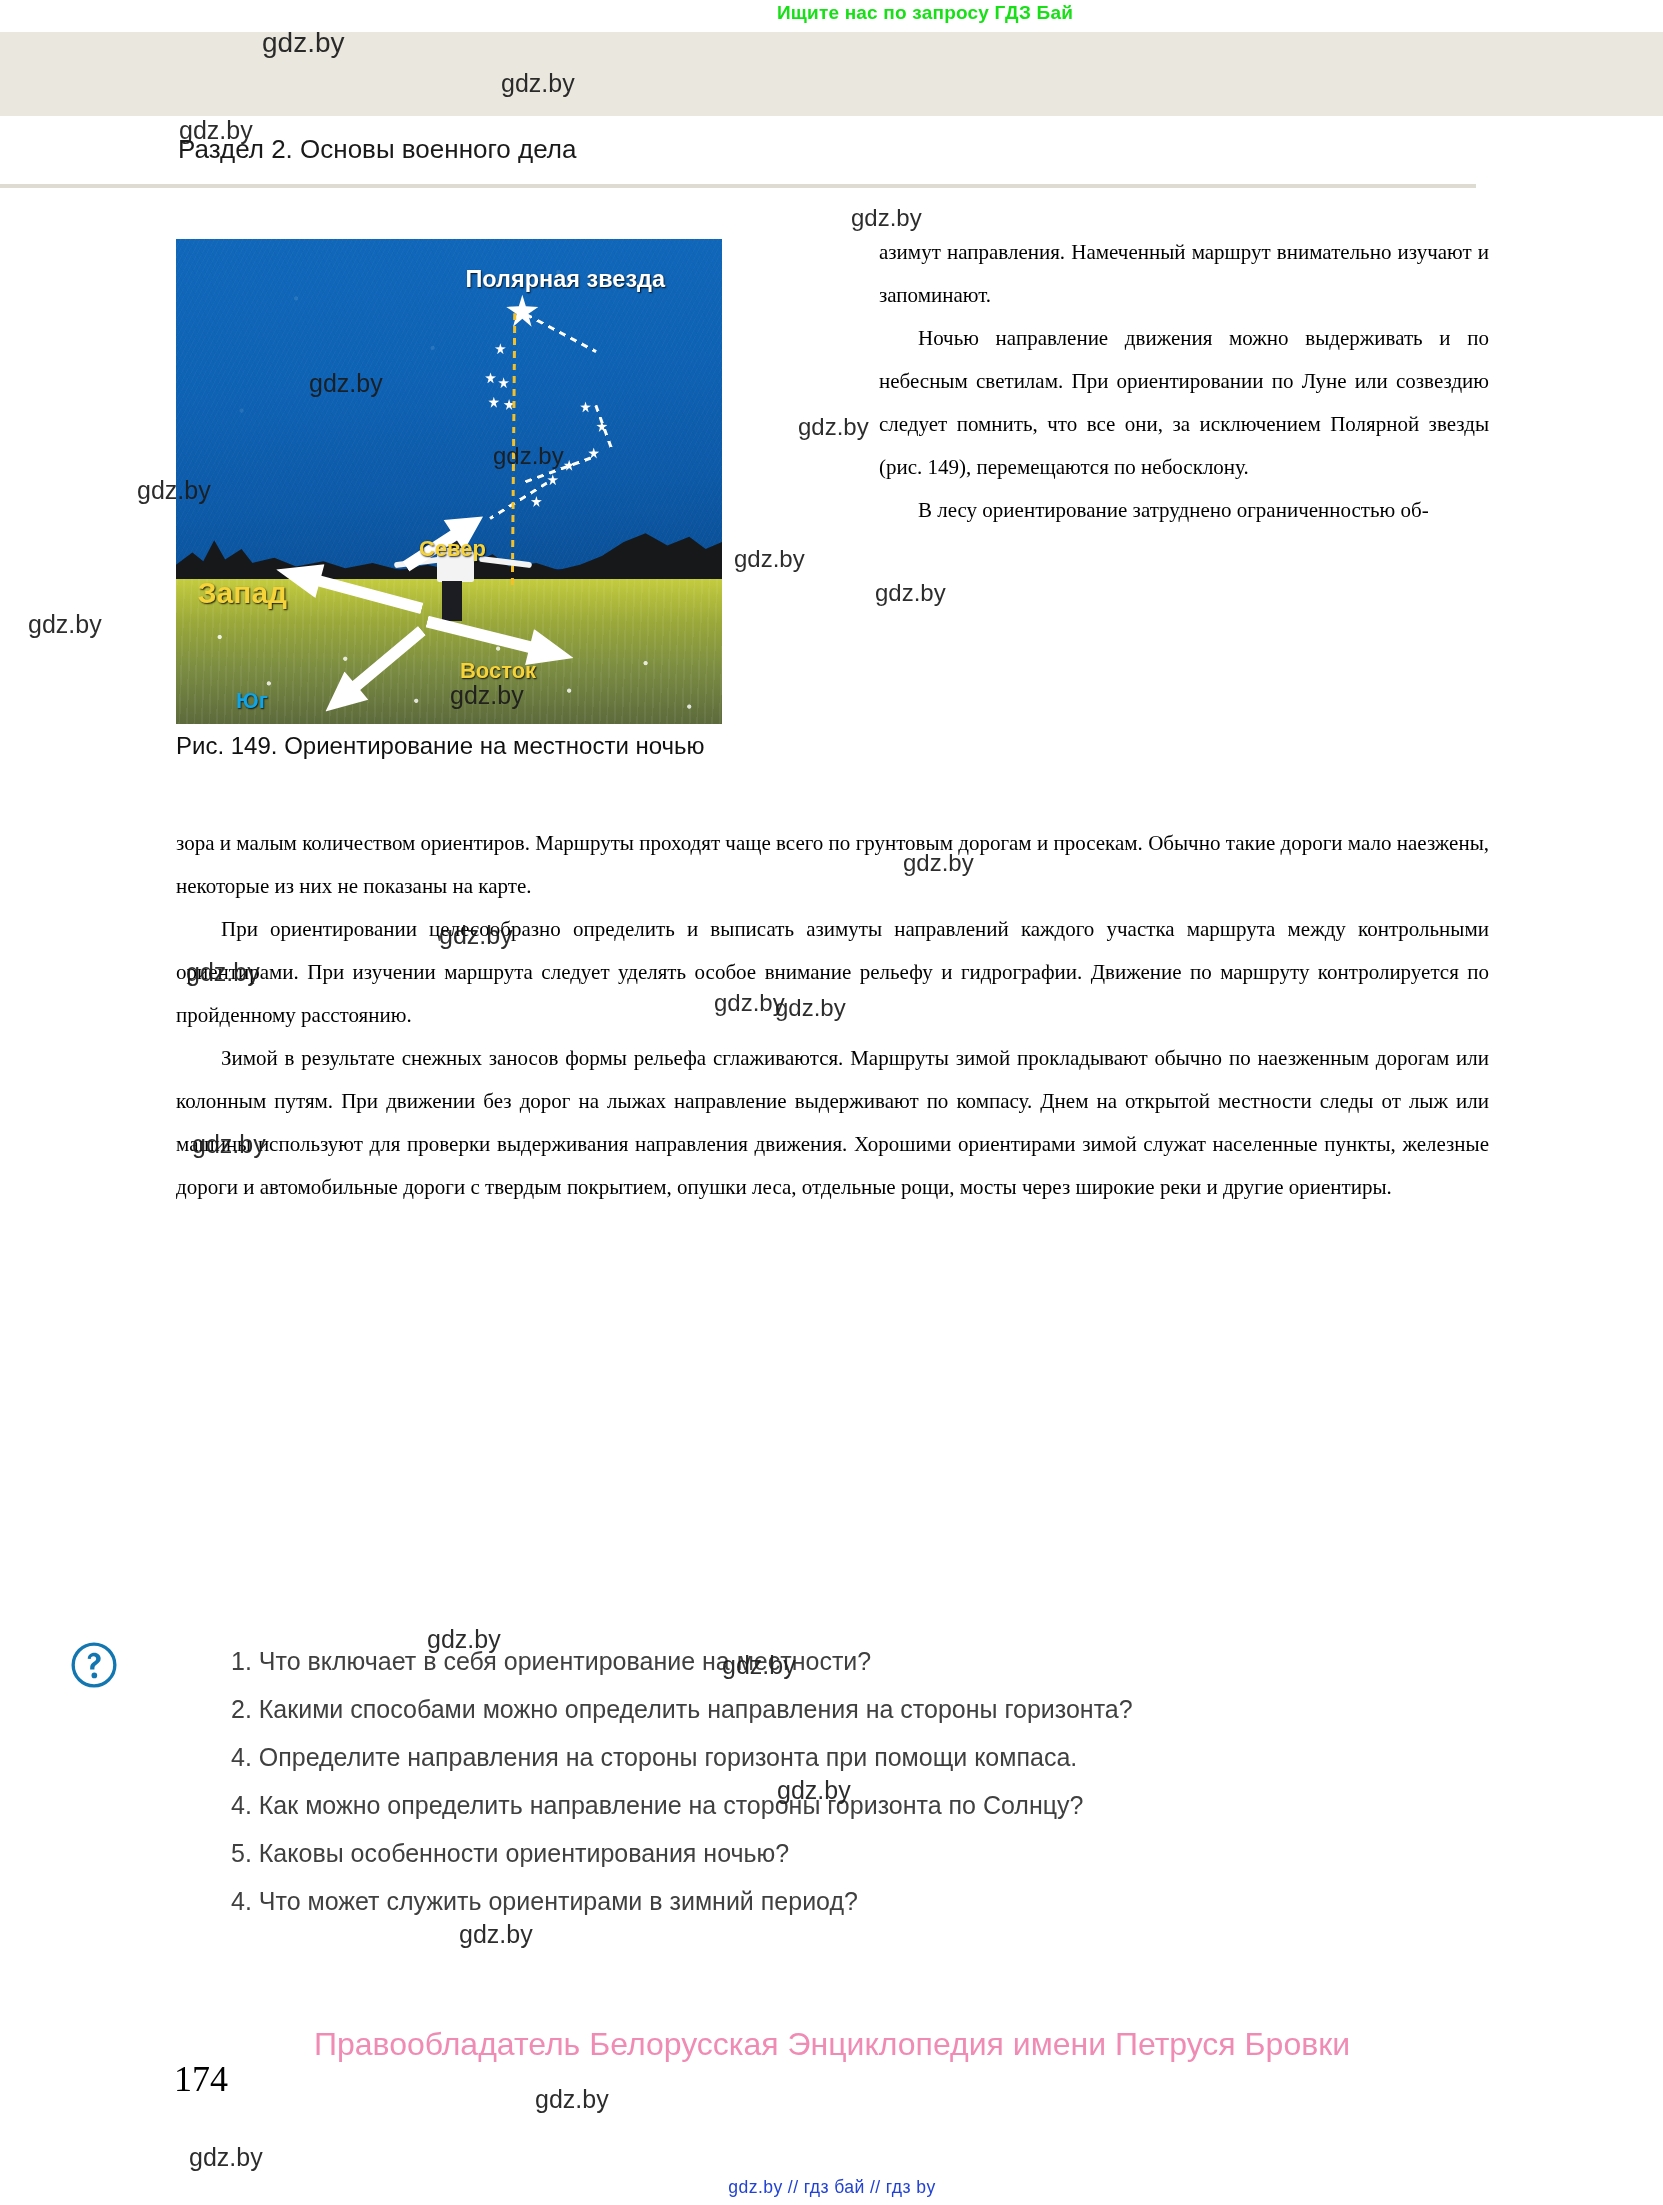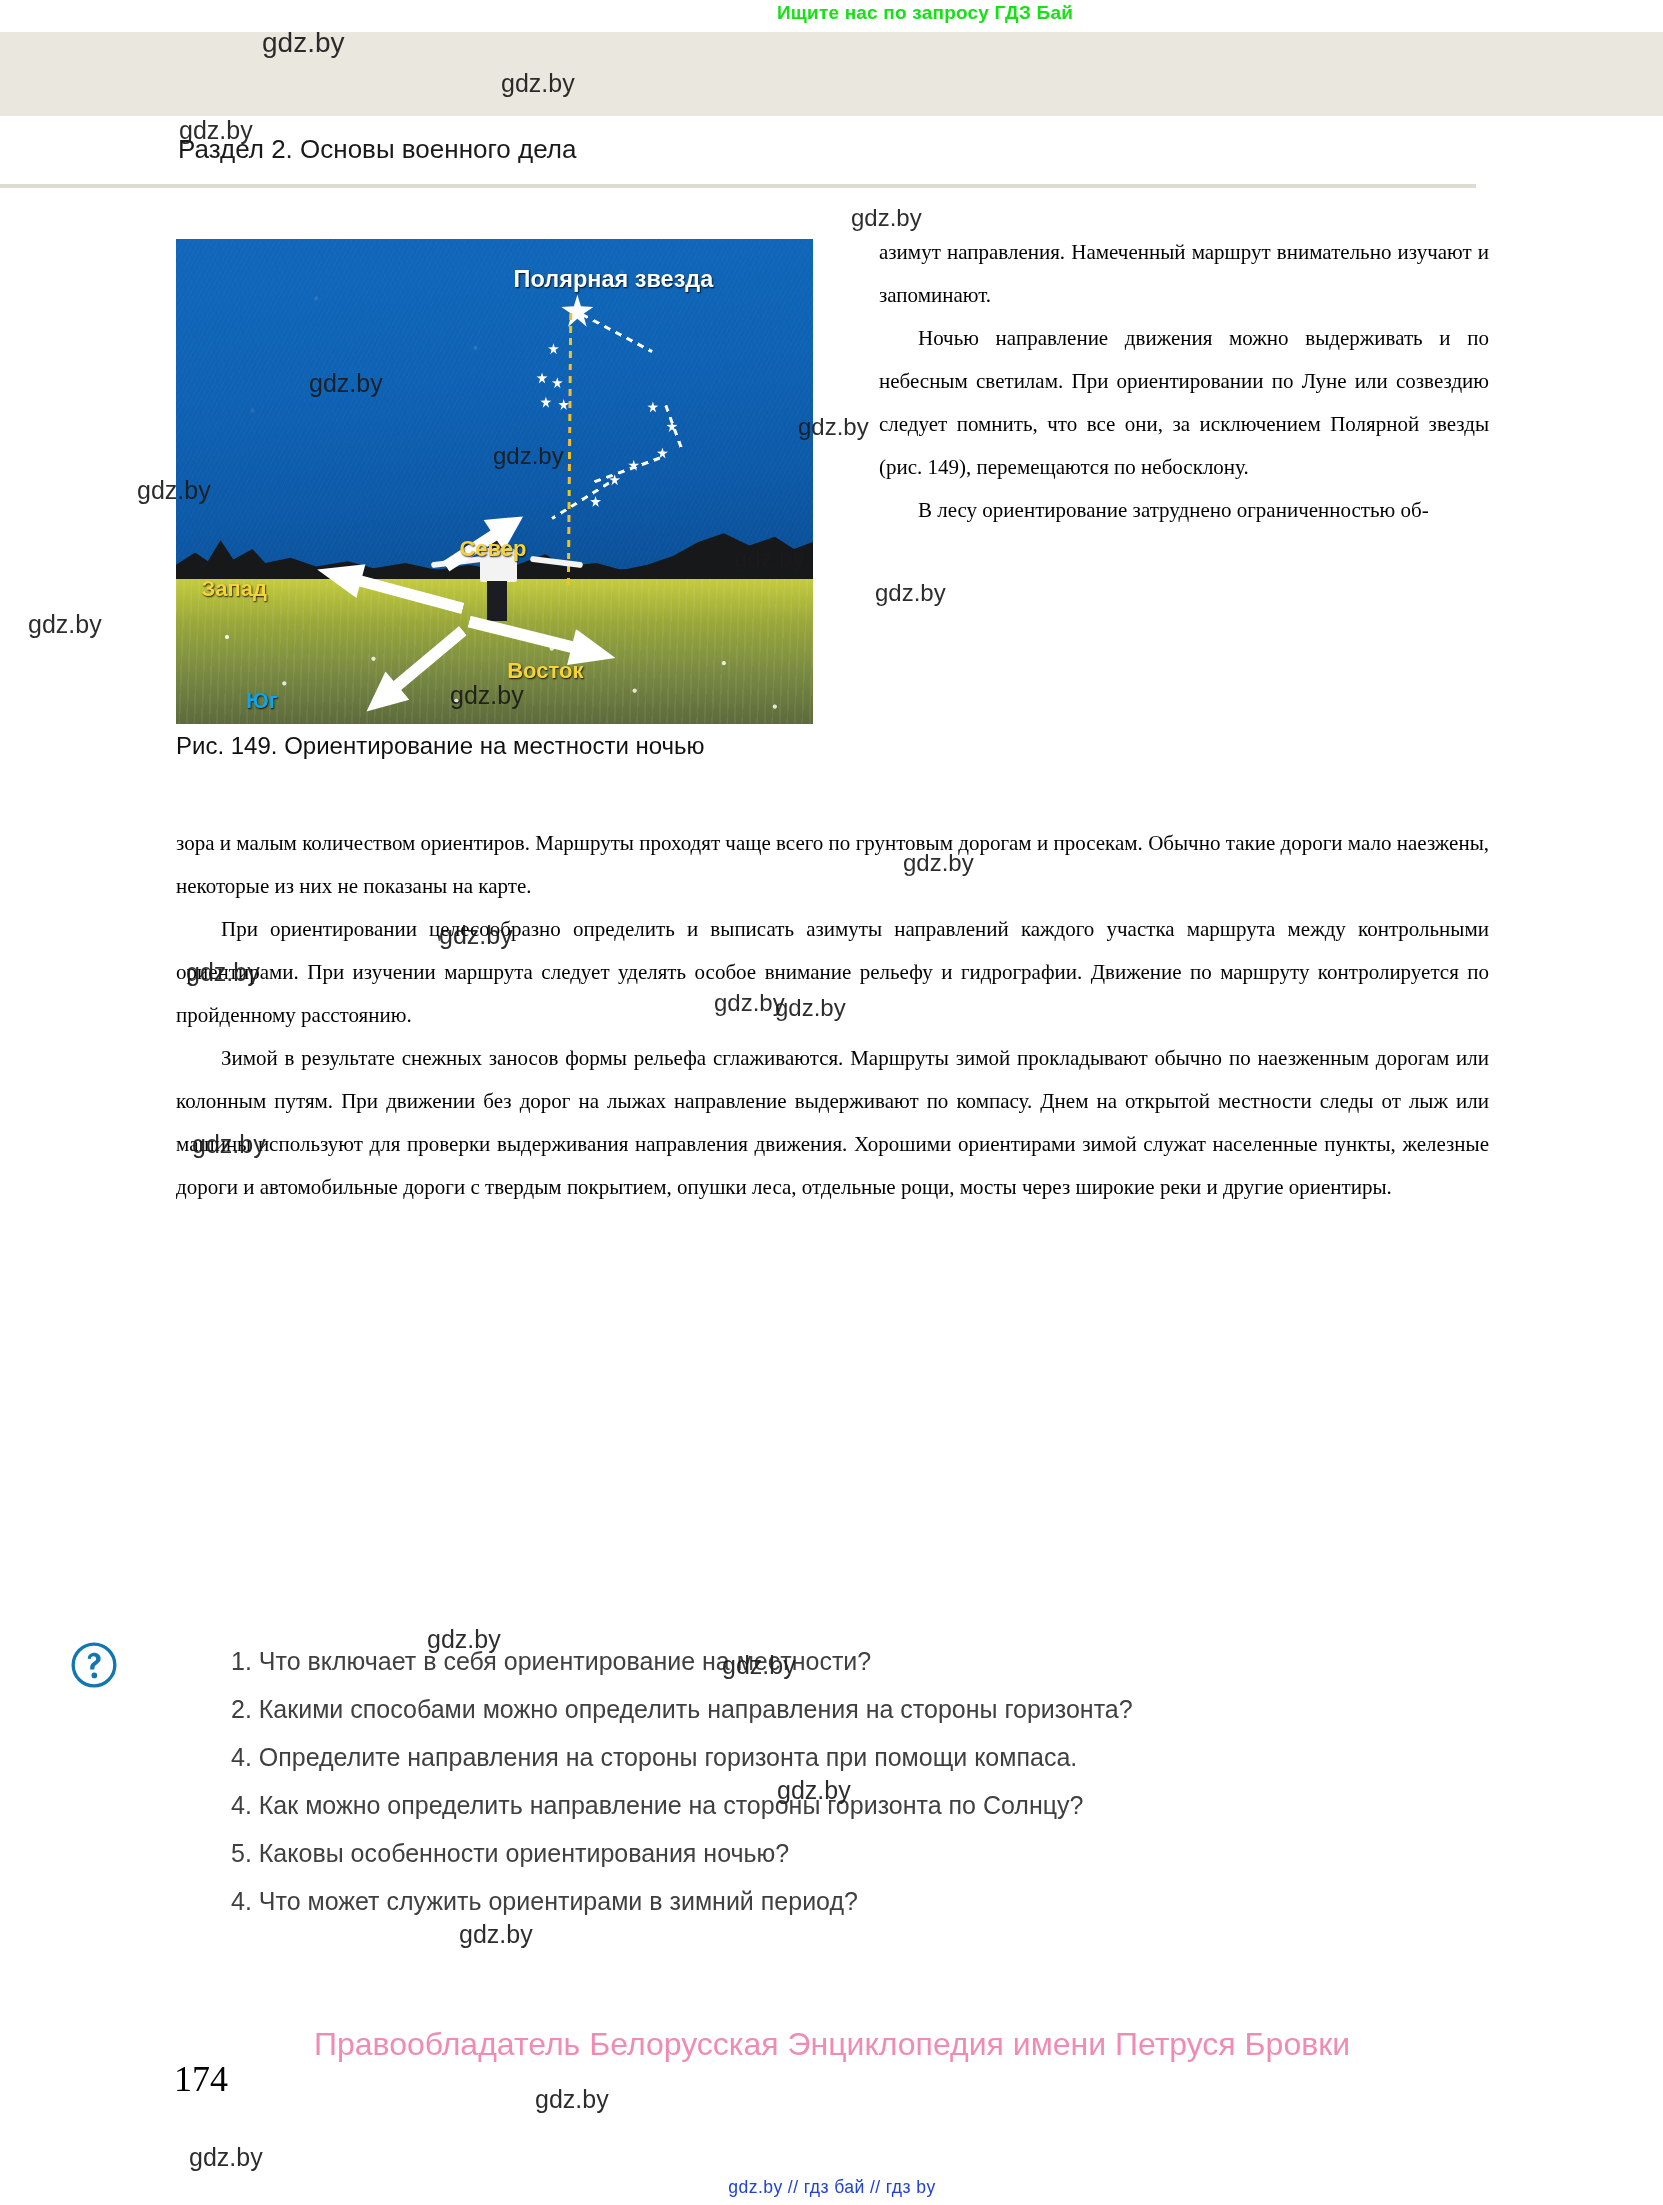--- a/index.html
+++ b/index.html
@@ -68,21 +68,21 @@
 
   
   #figure-block {
     position: absolute;
     top: 239px;
     left: 176px;
     width: 669px;
   }
   #figure-image {
     position: relative;
-    width: 637px;
+    width: 546px;
     height: 485px;
     overflow: hidden;
     background: #0a2a66;
   }
   
   .sky {
     position: absolute;
     left: 0; top: 0;
     width: 100%; height: 68%;
     background:
@@ -197,21 +197,21 @@
     position:absolute;
     font-family:"Liberation Sans", sans-serif;
     font-weight:700;
     color:#f7d33a;
     text-shadow: 0.8px 0.8px 1.7px rgba(0,0,0,.85);
     white-space:nowrap;
   }
   .fig-label.white { color:#ffffff; }
   #lbl-polar { left:53%; top:5.5%; font-size:23.5px; }
   #lbl-north { left:44.5%; top:61.2%; font-size:22px; }
-  #lbl-west  { left:4%;  top:69.5%; font-size:22px; }
+  #lbl-west  { left:4%;  top:69.5%; font-size:30px; }
   #lbl-east  { left:52%; top:84%; font-size:22px; }
   #lbl-south { left:11%; top:92.5%; font-size:22px; }
 
   #figure-caption {
     margin-top: 7.5px;
     font-family: "Liberation Sans", sans-serif;
     font-size: 24px;
     color: #111;
     white-space: nowrap;
   }

